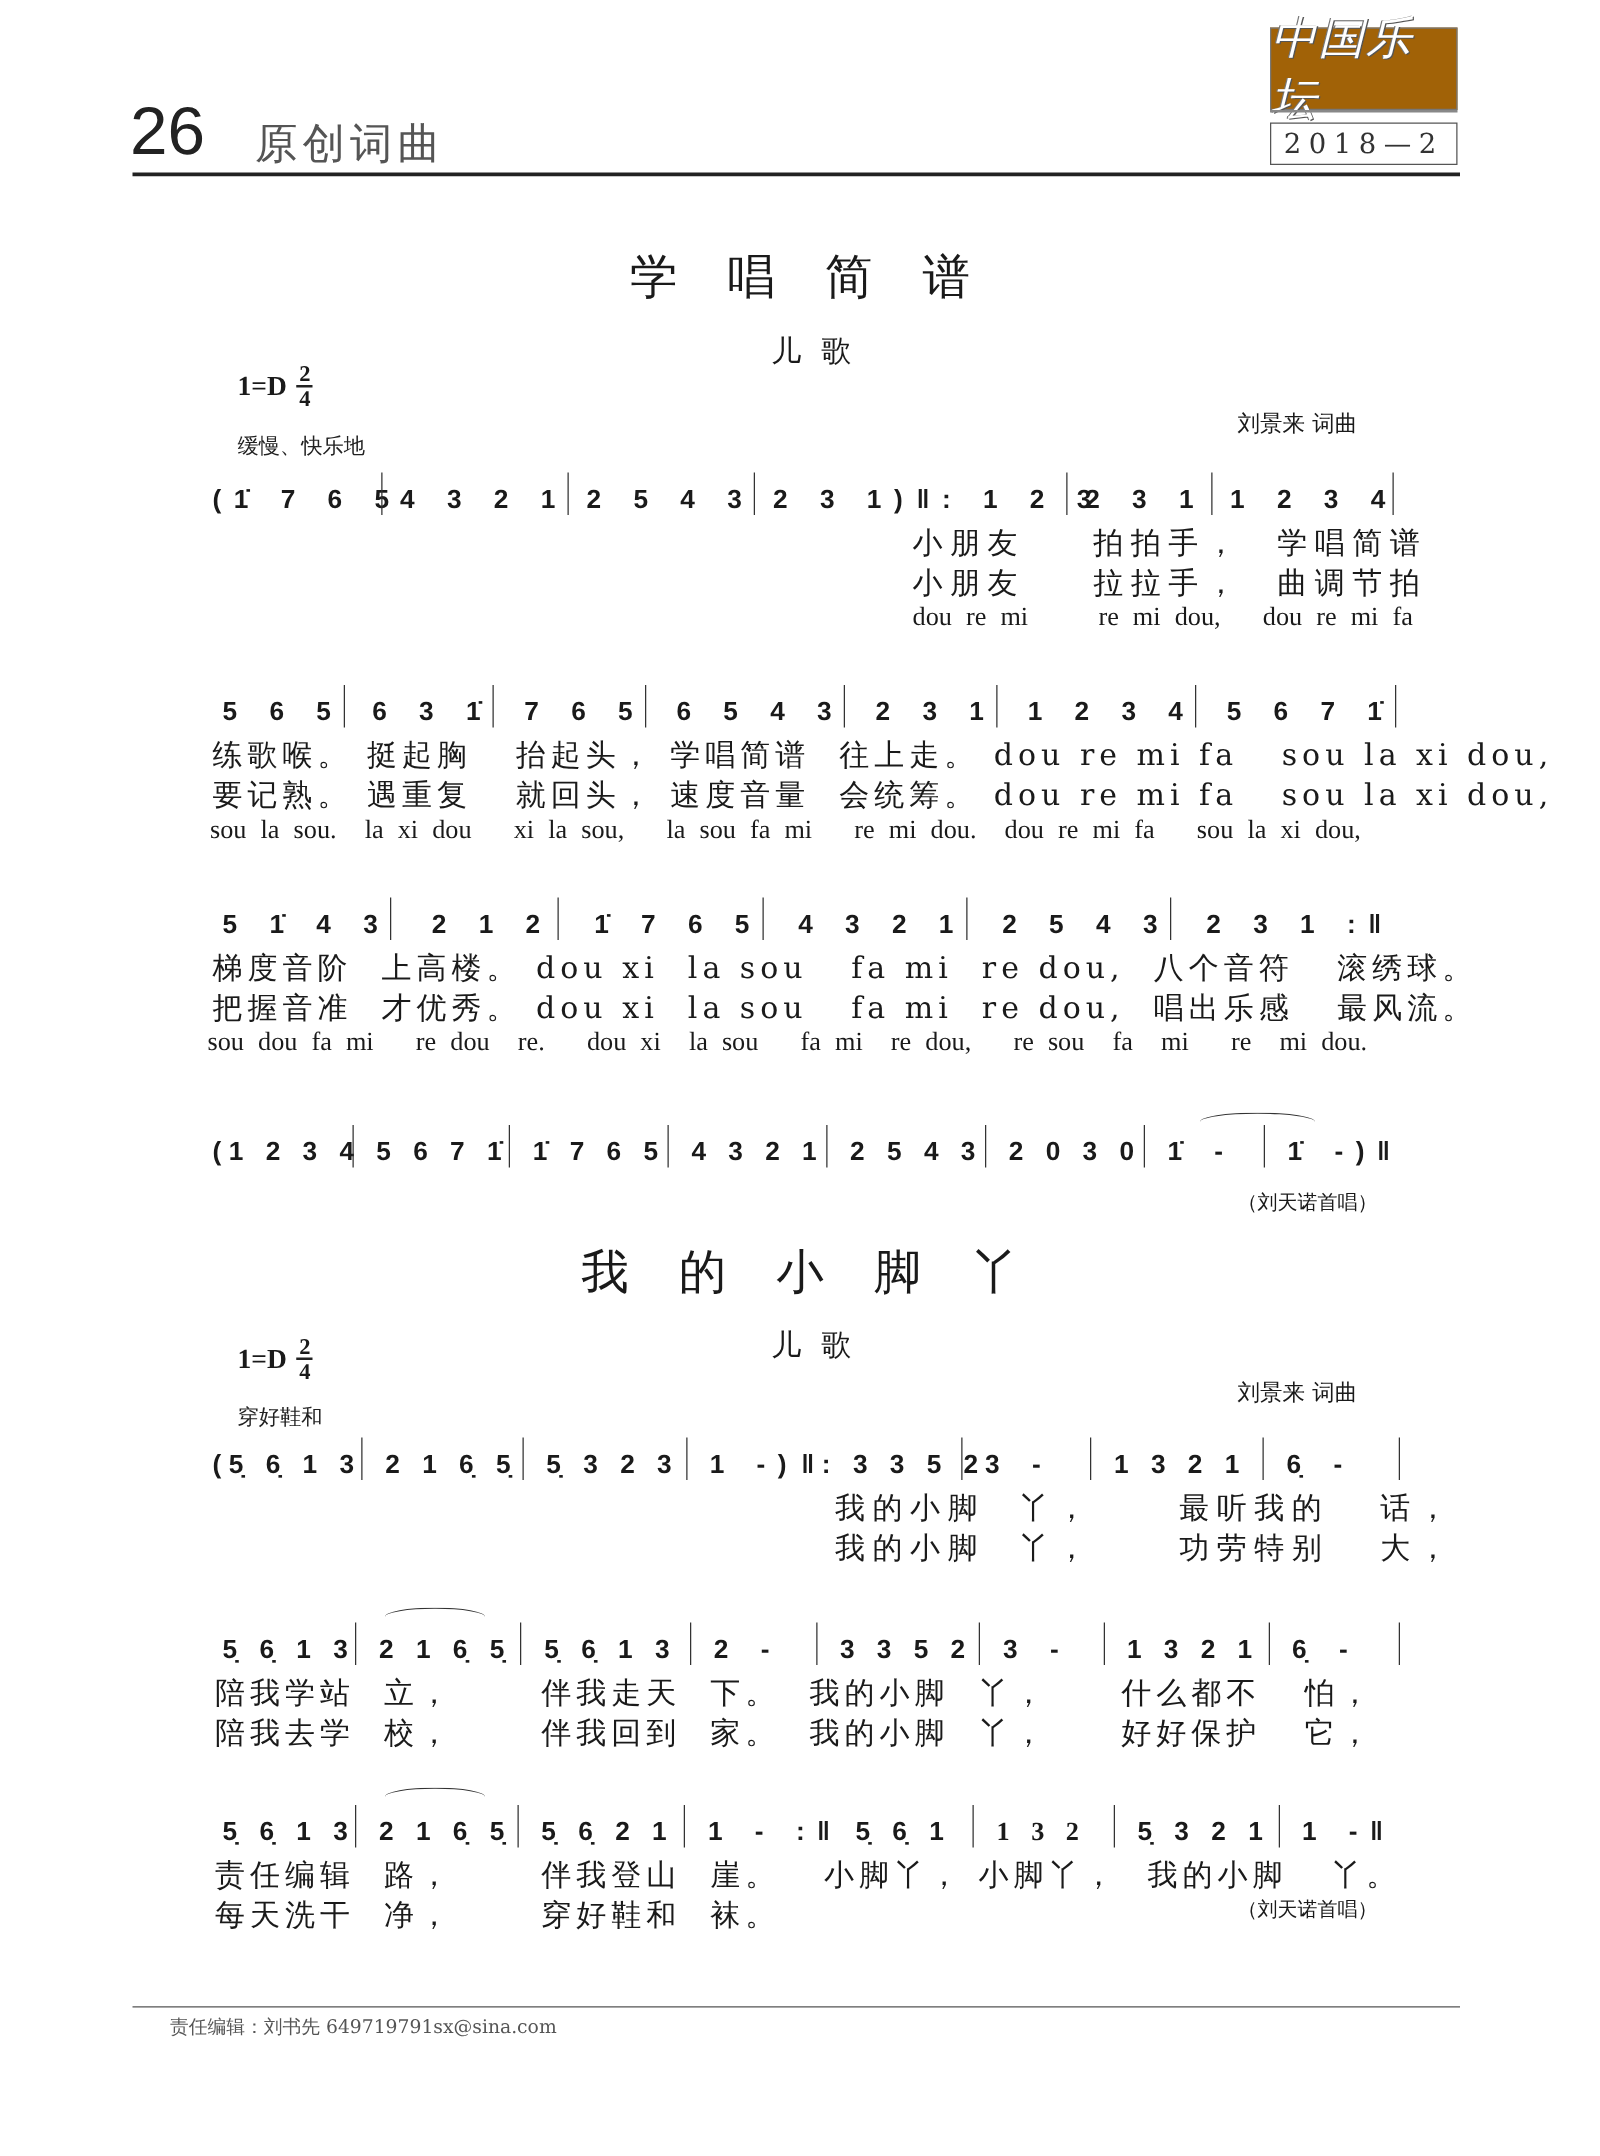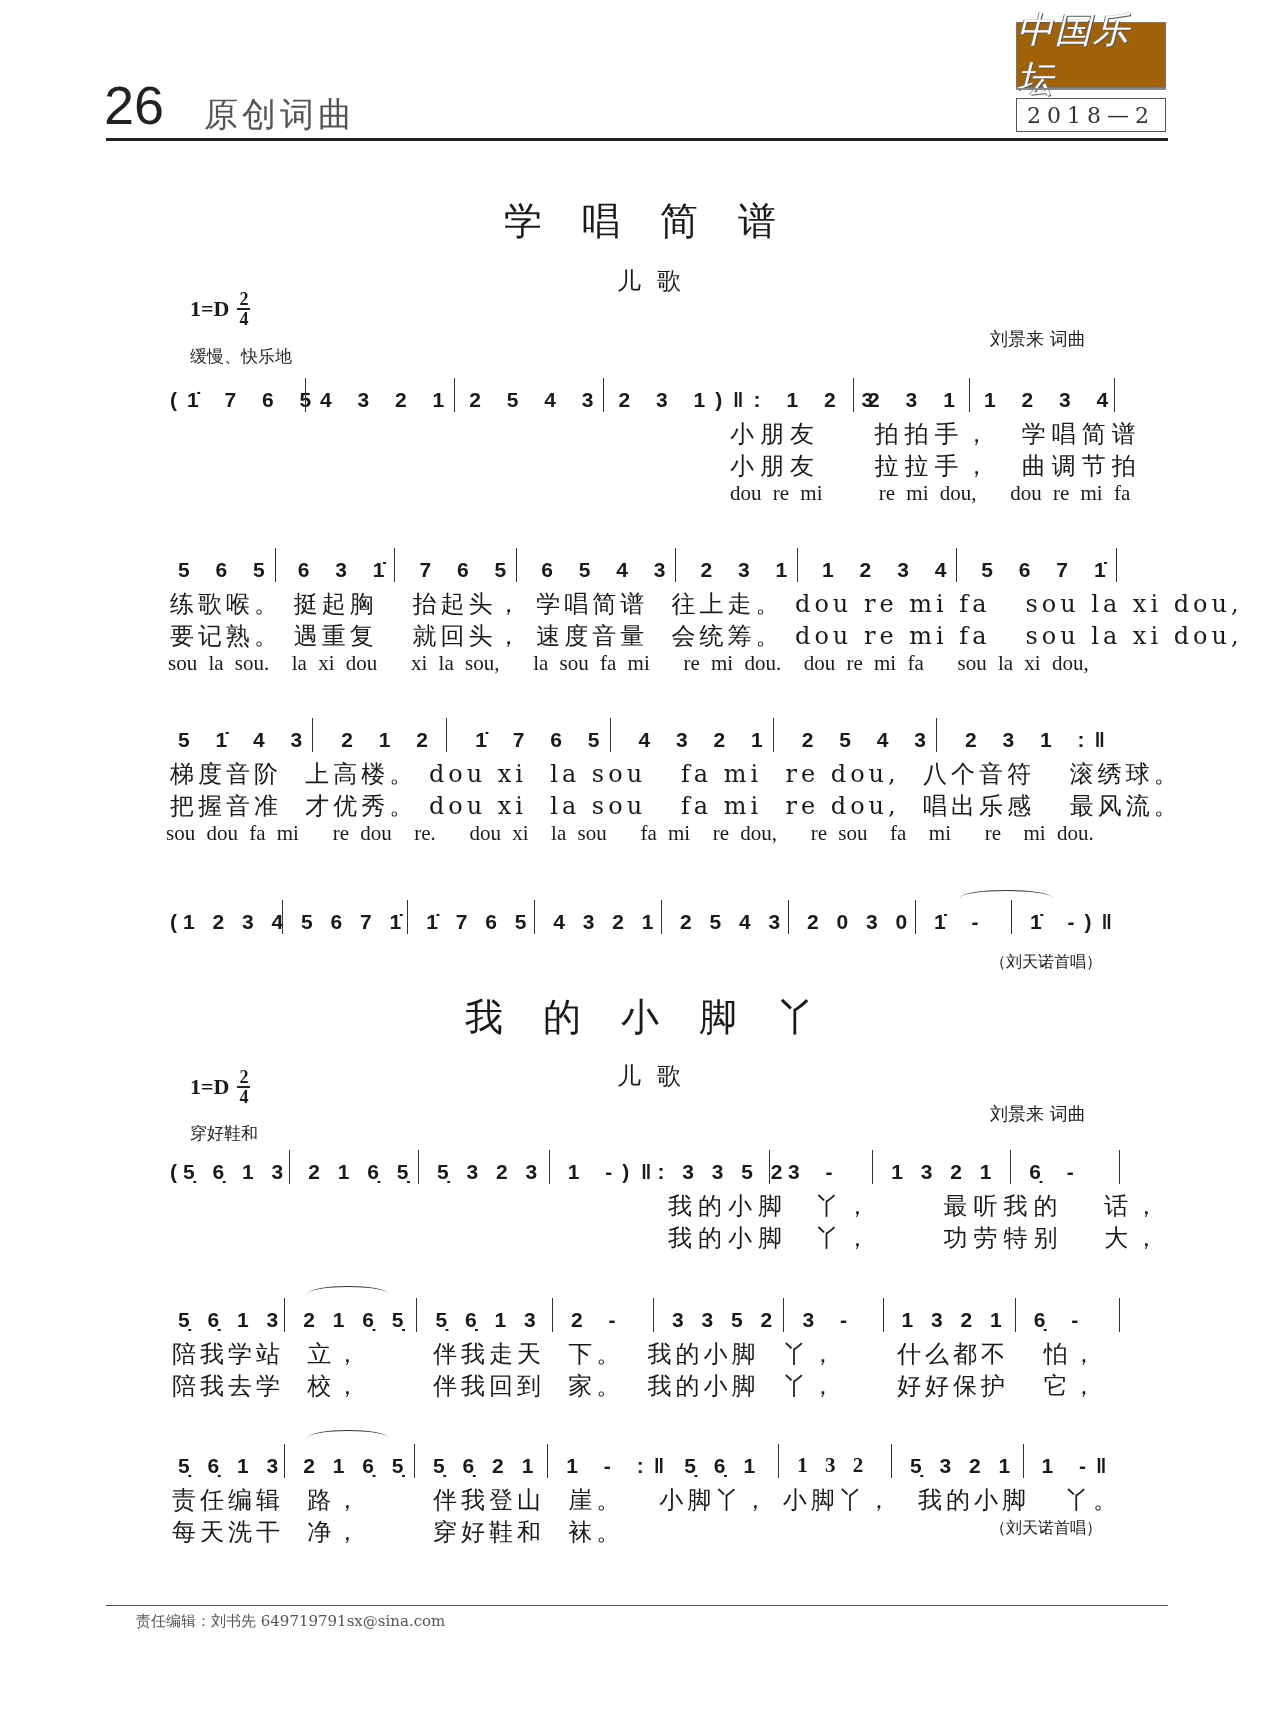--- a/index.html
+++ b/index.html
@@ -94,21 +94,21 @@
   <span class="measure-text" style="width:154px;padding-left:24px;">5 6 7 1̇</span>
   <span class="bar"></span>
 </div>
 <div class="lyric" style="left:170px;top:588px;letter-spacing:4px;">练歌喉。 挺起胸   抬起头， 学唱简谱  往上走。 dou re mi fa   sou la xi dou,</div>
 <div class="lyric" style="left:170px;top:620px;letter-spacing:4px;">要记熟。 遇重复   就回头， 速度音量  会统筹。 dou re mi fa   sou la xi dou,</div>
 <div class="lyric en" style="left:168px;top:651px;">sou la sou.  la xi dou   xi la sou,   la sou fa mi   re mi dou.  dou re mi fa   sou la xi dou,</div>
 
 <div class="row" style="left:170px;top:718px;width:945px;">
   <span class="measure-text" style="width:140px;padding-left:8px;">5 1̇ 4 3</span>
   <span class="bar"></span>
-  <span class="measure-text" style="width:142px;padding-left:28px;">2 1 2</span>
+  <span class="measure-text" style="width:142px;padding-left:28px;text-align:center;">2 1 2</span>
   <span class="bar"></span>
   <span class="measure-text" style="width:170px;padding-left:28px;">1̇ 7 6 5</span>
   <span class="bar"></span>
   <span class="measure-text" style="width:168px;padding-left:28px;">4 3 2 1</span>
   <span class="bar"></span>
   <span class="measure-text" style="width:168px;padding-left:28px;">2 5 4 3</span>
   <span class="bar"></span>
   <span class="measure-text" style="width:150px;padding-left:28px;">2 3 1 :‖</span>
 </div>
 <div class="lyric" style="left:170px;top:758px;letter-spacing:4px;">梯度音阶  上高楼。 dou xi  la sou   fa mi  re dou,  八个音符   滚绣球。</div>

